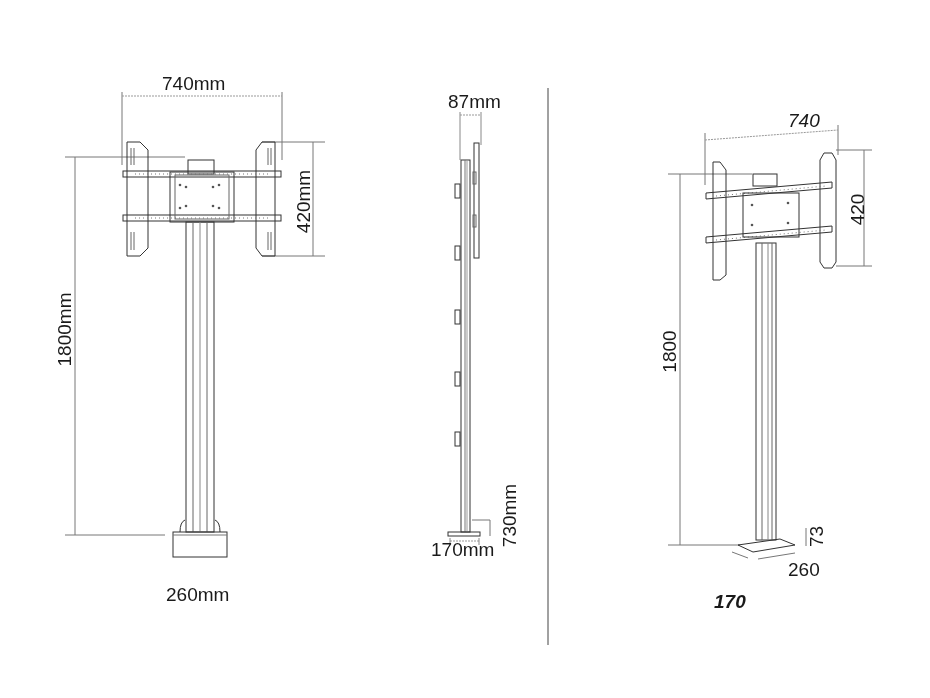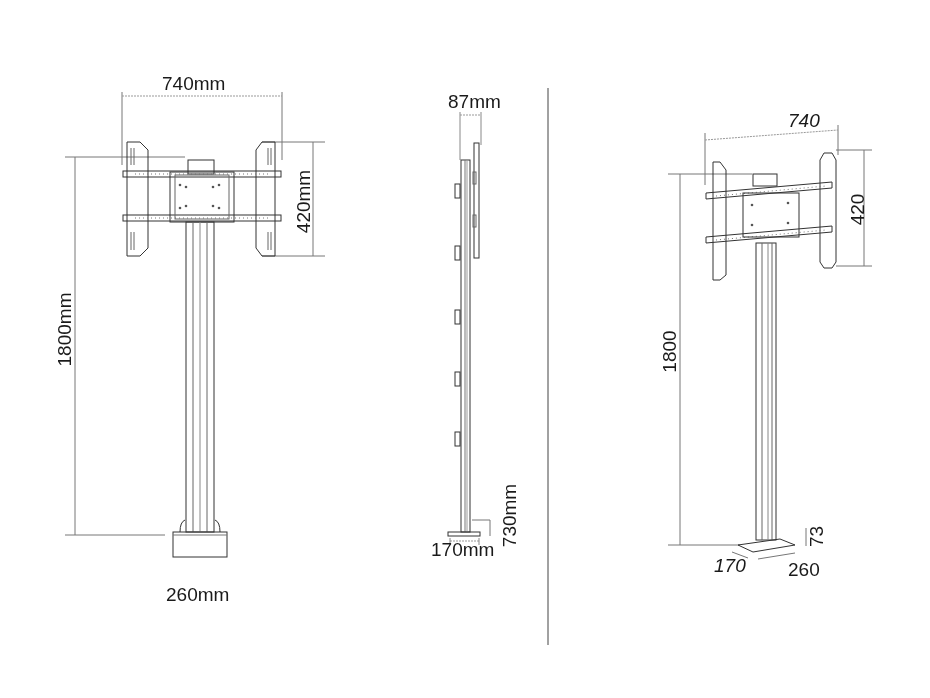--- a/index.html
+++ b/index.html
@@ -154,14 +154,14 @@
 <div class="lbl" style="left:166px;top:569px;margin-top:16px;">260mm</div>
 
 <div class="lbl" style="left:448px;top:92px;">87mm</div>
 <div class="lbl vert" style="left:478px;top:506px;">730mm</div>
 <div class="lbl" style="left:431px;top:540px;">170mm</div>
 
 <div class="lbl" style="left:788px;top:111px;font-style:italic;">740</div>
 <div class="lbl vert" style="left:648px;top:342px;">1800</div>
 <div class="lbl vert" style="left:842px;top:200px;">420</div>
 <div class="lbl vert" style="left:806px;top:527px;">73</div>
-<div class="lbl" style="left:714px;top:556px;font-style:italic;">170</div>
+<div class="lbl" style="left:714px;top:592px;font-style:italic;font-weight:bold;">170</div>
 <div class="lbl" style="left:788px;top:560px;">260</div>
 
 </body></html>

